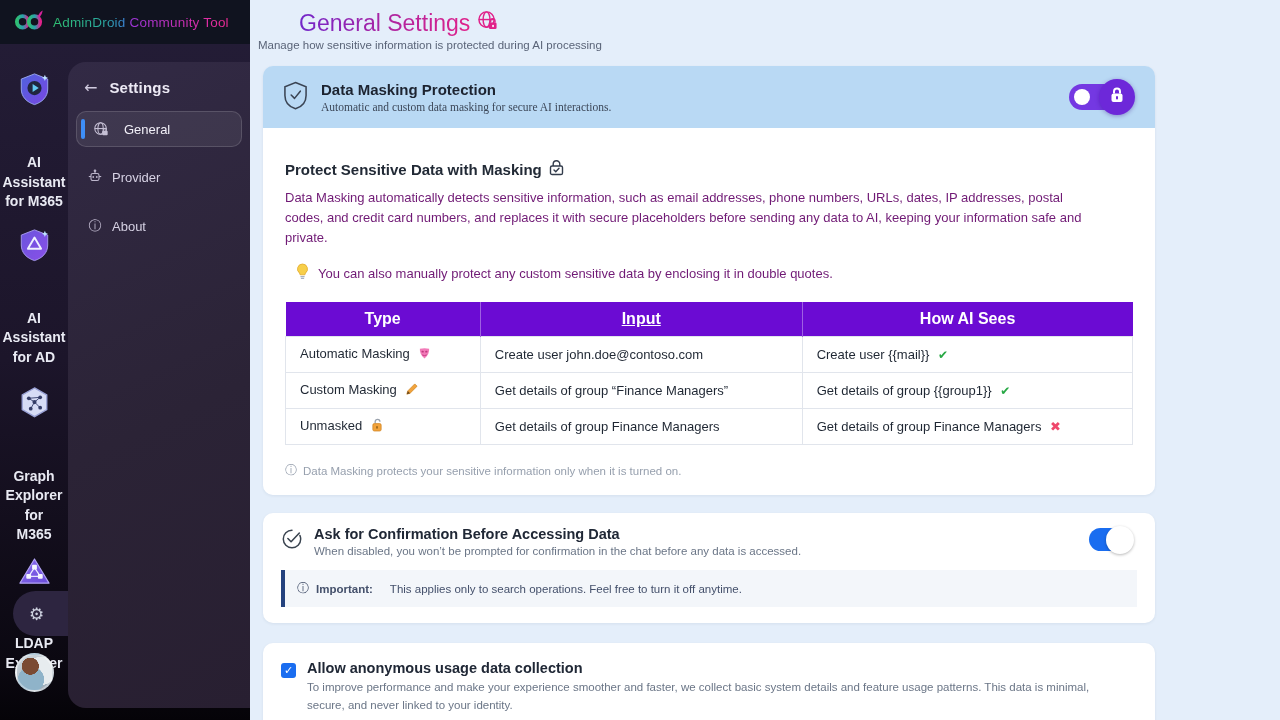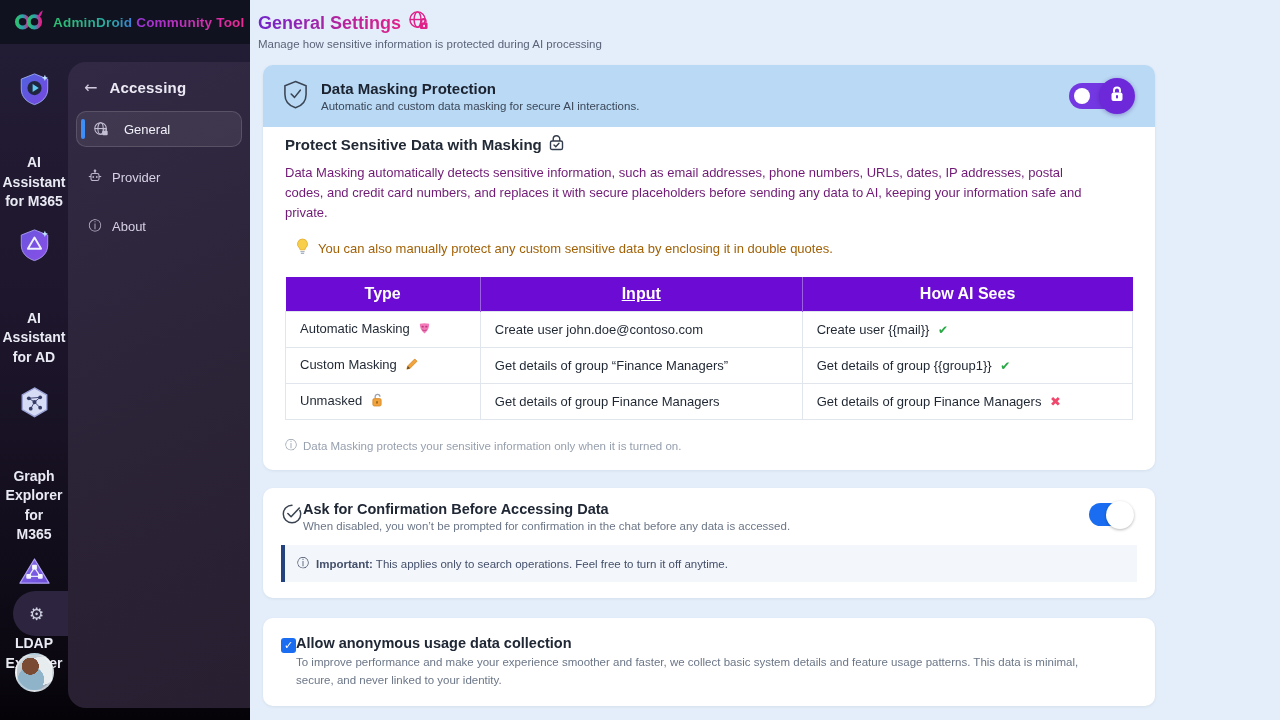--- a/index.html
+++ b/index.html
@@ -4,21 +4,21 @@
 <style>
   * { margin:0; padding:0; box-sizing:border-box; }
   html,body { width:1280px; height:720px; overflow:hidden; }
   body { font-family:"Liberation Sans", sans-serif; background:#e4eefa; position:relative; }
 
   
   .sidebar { position:absolute; left:0; top:0; width:250px; height:720px;
     background:linear-gradient(180deg,#241d37 0%,#1c152a 50%,#0b0811 92%,#050308 100%); }
   .logobar { position:absolute; left:0; top:0; width:250px; height:44px; background:#10131f;
     display:flex; align-items:center; padding-left:13px; gap:8px; }
-  .brand { font-size:13.5px; font-weight:bold; letter-spacing:.2px; white-space:nowrap; }
+  .brand { font-size:13.5px; font-weight:normal; letter-spacing:.2px; white-space:nowrap; }
   .brand .b1 { background:linear-gradient(90deg,#2fbf71,#2aa8a0 70%,#3b82d6);
     -webkit-background-clip:text; background-clip:text; -webkit-text-fill-color:transparent; }
   .brand .b2 { background:linear-gradient(90deg,#9b35d9,#ef2a94);
     -webkit-background-clip:text; background-clip:text; -webkit-text-fill-color:transparent; }
 
   .rail { position:absolute; left:0; top:44px; width:68px; bottom:0; display:flex; flex-direction:column; align-items:center; }
   .rail-item { display:flex; flex-direction:column; align-items:center; gap:4px; cursor:pointer; width:64px; }
   .rail-item .lbl { font-size:14px; font-weight:bold; color:#e9eaf3; text-align:center; line-height:1.4;margin-top:39px; }
   .ri-1 { margin-top:28px; } .ri-2 { margin-top:16px; } .ri-3 { margin-top:18px; } .ri-4 { margin-top:12px; }
 
@@ -47,69 +47,69 @@
   .nav-item.selected::before { content:""; position:absolute; left:4px; top:7px; bottom:7px; width:4px;
     border-radius:3px; background:#3e8ef7; }
   .nav-item.selected .nav-lbl { margin-left:6px; }
   .nav-item.selected .nav-ic { margin-left:6px; }
   .nav-ic { width:16px; display:flex; justify-content:center; }
   .info-glyph { font-family:"DejaVu Sans",sans-serif; color:#bdb6cc; font-size:13px; }
 
   
   .main { position:absolute; left:250px; top:0; right:0; bottom:0; background:#e4eefa; }
   .page-head { margin:10px 0 0 8px; }
-  .page-title { font-size:18px; font-weight:bold; display:inline-flex; align-items:center; gap:7px; }
+  .page-title { font-size:23px; font-weight:normal; display:inline-flex; align-items:center; gap:7px;margin-left:41px; }
   .page-title .grad { background:linear-gradient(90deg,#7226c9 0%,#b0249f 55%,#e0218a 100%);
     -webkit-background-clip:text; background-clip:text; -webkit-text-fill-color:transparent; }
   .page-sub { font-size:11.5px; color:#5a6478; margin-top:2px; }
 
   .card { width:892px; margin-left:13px; border-radius:10px; }
   .card1 { margin-top:15px; box-shadow:0 1px 3px rgba(40,60,90,.08); }
   .banner { background:#b9d9f4; border-radius:10px 10px 0 0; padding:13px 20px 13px 20px;
     display:flex; align-items:center; gap:13px; }
   .banner-txt .t { font-size:15px; font-weight:bold; color:#1c2330; }
-  .banner-txt .s { font-size:11.5px; color:#3c4758; margin-top:3px; }
+  .banner-txt .s { font-size:11.5px; color:#3c4758; margin-top:3px;font-family:Liberation Serif, serif; }
 
   .lock-toggle { margin-left:auto; position:relative; width:66px; height:36px; cursor:pointer; }
   .lock-toggle .track { position:absolute; left:0; top:5px; width:48px; height:26px; border-radius:13px; background:#7438e2; }
   .lock-toggle .knob { position:absolute; left:5px; top:10px; width:16px; height:16px; border-radius:50%; background:#fff; }
   .lock-toggle .badge { position:absolute; right:0; top:0; width:36px; height:36px; border-radius:50%; background:#6d28d9;
     display:flex; align-items:center; justify-content:center; box-shadow:0 1px 4px rgba(60,20,140,.4); }
 
-  .card-body { background:#fff; border-radius:0 0 10px 10px; padding:7px 22px 16px 22px; }
+  .card-body { background:#fff; border-radius:0 0 10px 10px; padding:31px 22px 16px 22px; }
   .sec-title { font-size:15px; font-weight:bold; color:#222a36; display:flex; align-items:center; gap:7px; }
   .desc { font-size:13px; color:#701a75; line-height:1.55; margin-top:9px; max-width:810px; }
-  .tip { margin:15px 0 0 11px; display:flex; align-items:center; gap:9px; font-size:13px; color:#a16207; }
+  .tip { margin:15px 0 0 11px; display:flex; align-items:center; gap:9px; font-size:13px; color:#701a75; }
 
   table.mask { margin-top:19px; width:100%; border-collapse:collapse; font-size:13px; }
   table.mask th { background:#6b0bd3; color:#fff; text-align:center; font-weight:bold; font-size:16px;
     padding:8px 14px; border-right:1px solid rgba(255,255,255,.35); }
   table.mask th:last-child { border-right:none; }
   table.mask td { border:1px solid #e1e5ec; padding:9px 14px; color:#1f2733; background:#fff; }
   table.mask tr td:first-child { border-left:1px solid #e1e5ec; }
   .c-type { width:23%; } .c-input { width:38%;text-decoration:underline; } .c-ai { width:39%; }
   .cell-ic { display:inline-block; vertical-align:-2px; margin-left:5px; }
   .status { font-family:"DejaVu Sans",sans-serif; font-size:12px; margin-left:5px; font-weight:bold; }
   .status.pass { color:#27a844; } .status.fail { color:#ef486c; font-size:13px; }
 
   .footnote { margin-top:17px; font-size:11.5px; color:#97a0ae; display:flex; align-items:center; gap:6px; }
   .footnote .info-glyph { color:#97a0ae; font-size:12px; }
 
   .card2 { margin-top:18px; background:#fff; padding:13px 18px 16px 18px; box-shadow:0 1px 3px rgba(40,60,90,.08); }
-  .row-flex { display:flex; align-items:flex-start; }
+  .row-flex { display:flex; align-items:flex-start; gap:11px; }
   .rt .t { font-size:14.5px; font-weight:bold; color:#202836; }
   .rt .s { font-size:11.5px; color:#6b7687; margin-top:3px; }
   .blue-toggle { margin-left:auto; position:relative; width:42px; height:23px; border-radius:12px; background:#1a6df0;
     margin-top:2px; margin-right:6px; cursor:pointer; }
   .blue-toggle .knob { position:absolute; right:-3px; top:-2.5px; width:28px; height:28px; border-radius:50%;
     background:#fff; box-shadow:0 1px 3px rgba(0,0,0,.28); }
   .note { margin-top:13px; background:#f3f6fa; border-left:4px solid #24427e; padding:10px 12px;
     font-size:11.5px; color:#44506b; display:flex; align-items:center; gap:7px; }
   .note .info-glyph { color:#44506b; font-size:12px; }
-  .note b { font-weight:bold; margin-right:0; }
+  .note b { font-weight:bold; margin-right:14px; }
 
   .card3 { margin-top:20px; background:#fff; padding:17px 18px; box-shadow:0 1px 3px rgba(40,60,90,.08); }
   .checkbox { width:15px; height:15px; border-radius:3px; background:#1a6df0; color:#fff; display:flex;
     align-items:center; justify-content:center; font-size:11px; font-family:"DejaVu Sans",sans-serif;
     margin-top:3px; cursor:pointer; flex:0 0 15px; }
   .card3 .rt .s { max-width:820px; line-height:1.5; }
 </style>
 </head>
 <body>
 
@@ -232,21 +232,21 @@
 
   <div class="gear-btn">
     <span class="gear-glyph">⚙</span>
   </div>
 
   <div class="avatar"></div>
 
   <div class="panel">
     <div class="panel-head">
       <span class="back-arrow">←</span>
-      <span class="panel-title">Accessing</span>
+      <span class="panel-title">Settings</span>
     </div>
 
     <div class="nav-item selected">
       <span class="nav-ic">
         <svg width="16" height="16" viewBox="0 0 18 18">
           <g fill="none" stroke="#c5bfd4" stroke-width="1.2">
             <circle cx="8.5" cy="8.5" r="6.5"></circle>
             <ellipse cx="8.5" cy="8.5" rx="3" ry="6.5"></ellipse>
             <line x1="2" y1="8.5" x2="15" y2="8.5"></line>
           </g>

